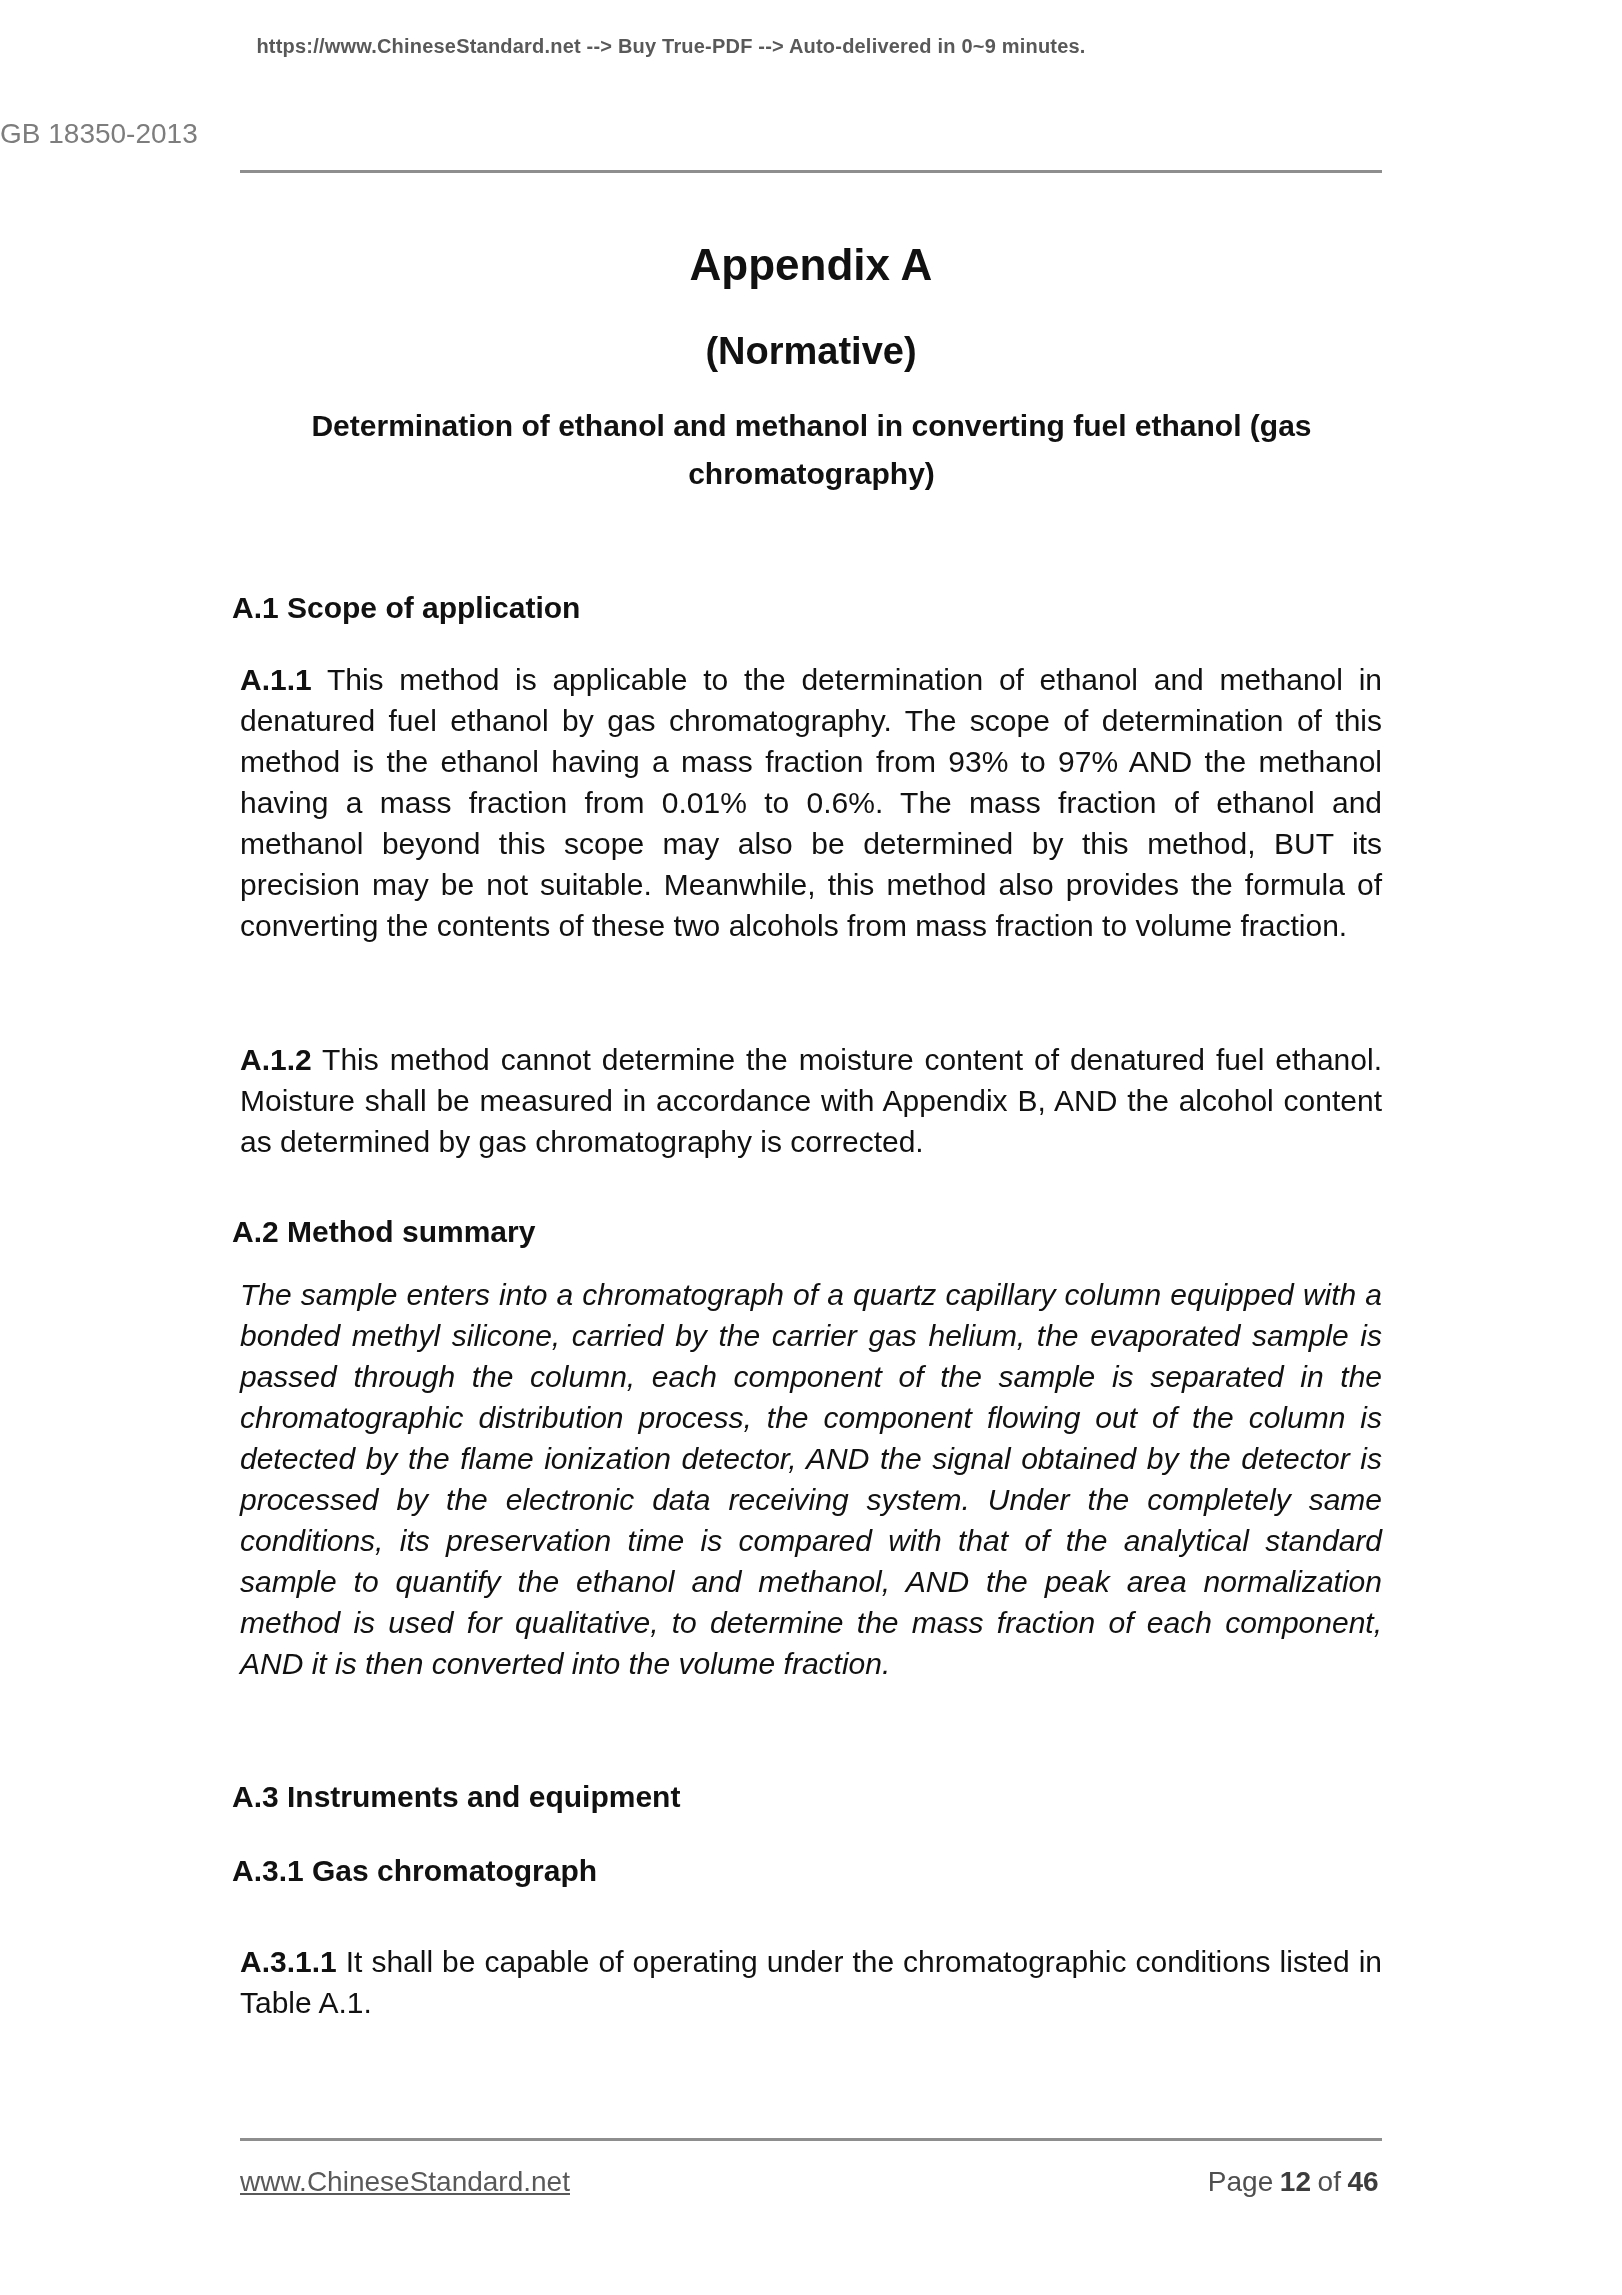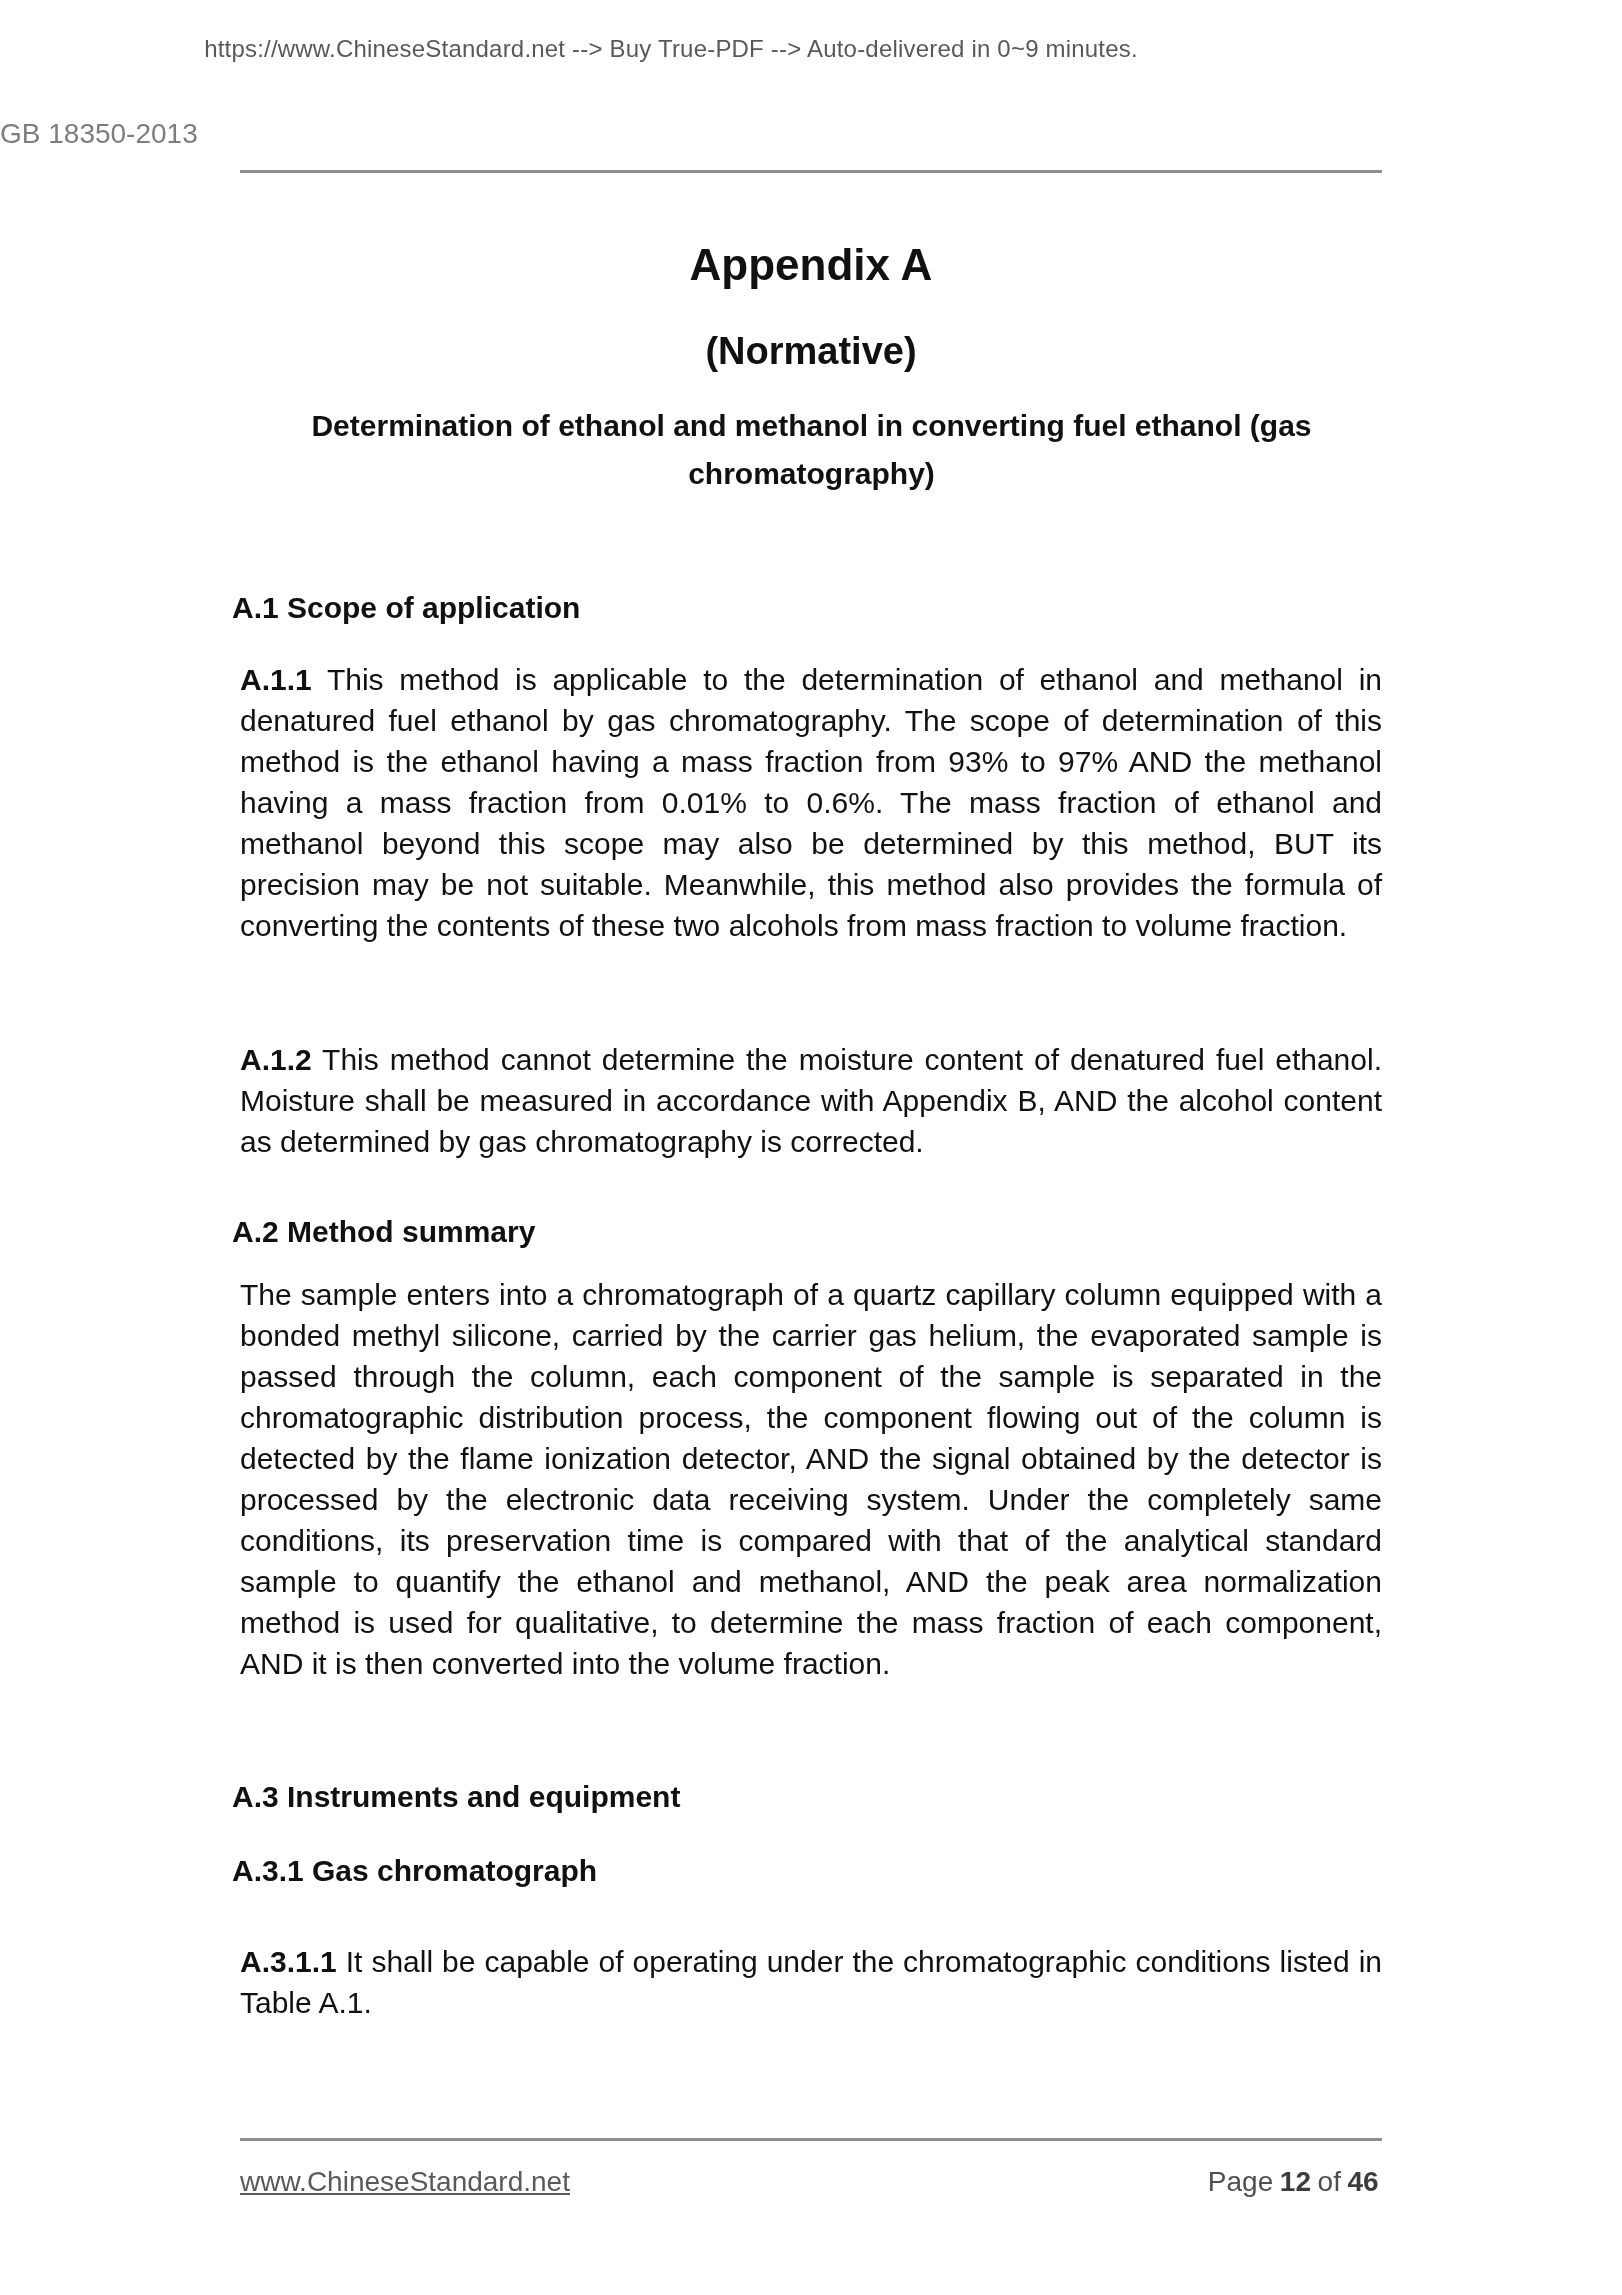--- a/index.html
+++ b/index.html
@@ -15,24 +15,25 @@
     font-family: "Liberation Sans", "DejaVu Sans", sans-serif;
     overflow: hidden;
   }
   
   .header-url {
     position: absolute;
     top: 35px;
     left: 0;
     width: 1342px;
     text-align: center;
-    font-size: 24px;
+    font-size: 20px;
     color: #595959;
     letter-spacing: 0.2px;
     white-space: nowrap;
+    font-weight: bold;
   }
   .doc-number {
     position: absolute;
     top: 118px;
     left: 0;
     width: 1589px;
     text-align: left;
     font-size: 28px;
     color: #7d7d7d;
   }
@@ -99,21 +100,21 @@
     line-height: 41px;
     color: #111111;
     text-align: justify;
   }
   .para .lead { font-weight: bold; }
 
   .h-a1   { top: 587px; }
   .p-a11  { top: 659px; }
   .p-a12  { top: 1039px; }
   .h-a2   { top: 1211px; }
-  .p-a2   { top: 1274px; }
+  .p-a2   { top: 1274px; font-style: italic; }
   .h-a3   { top: 1776px; }
   .h-a31  { top: 1850px; }
   .p-a311 { top: 1921px; margin-top: 20px; }
 
   
   .footer-site {
     position: absolute;
     top: 2166px;
     left: 240px;
     font-size: 28px;

